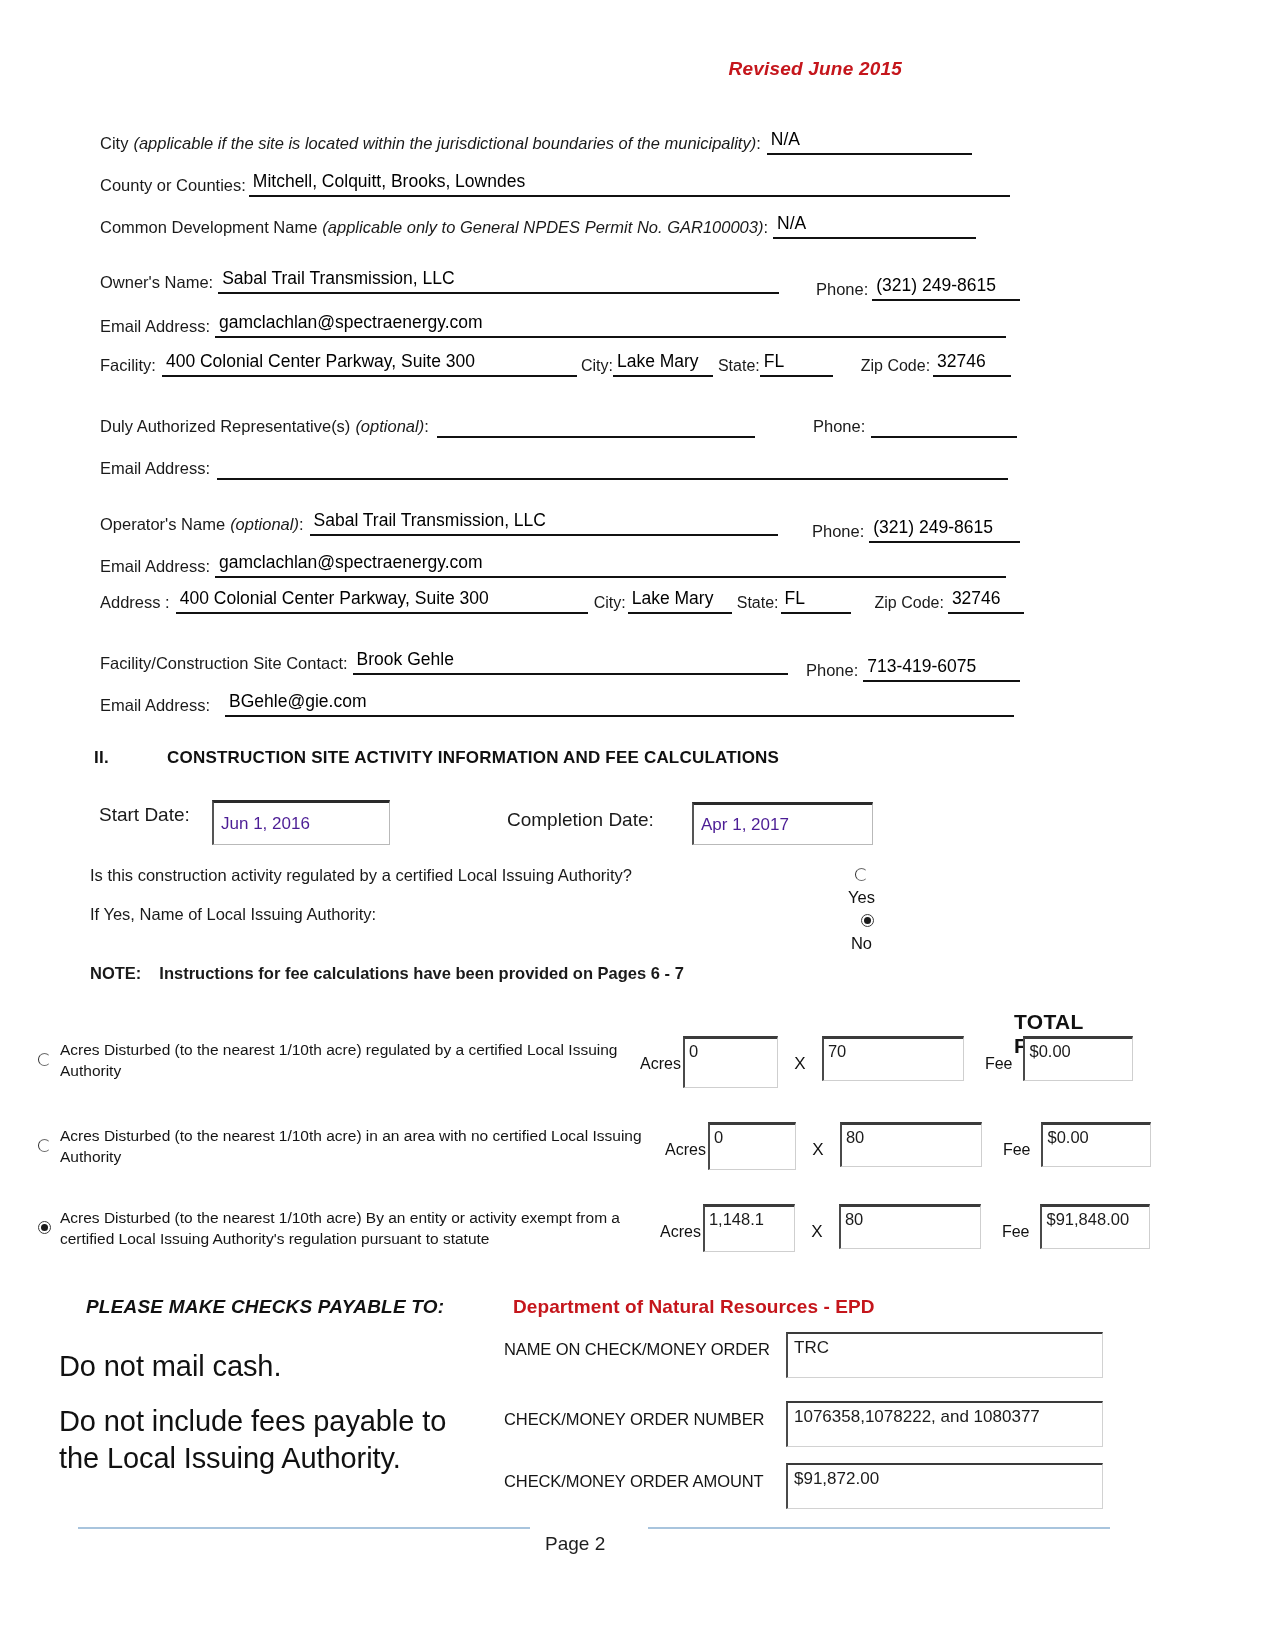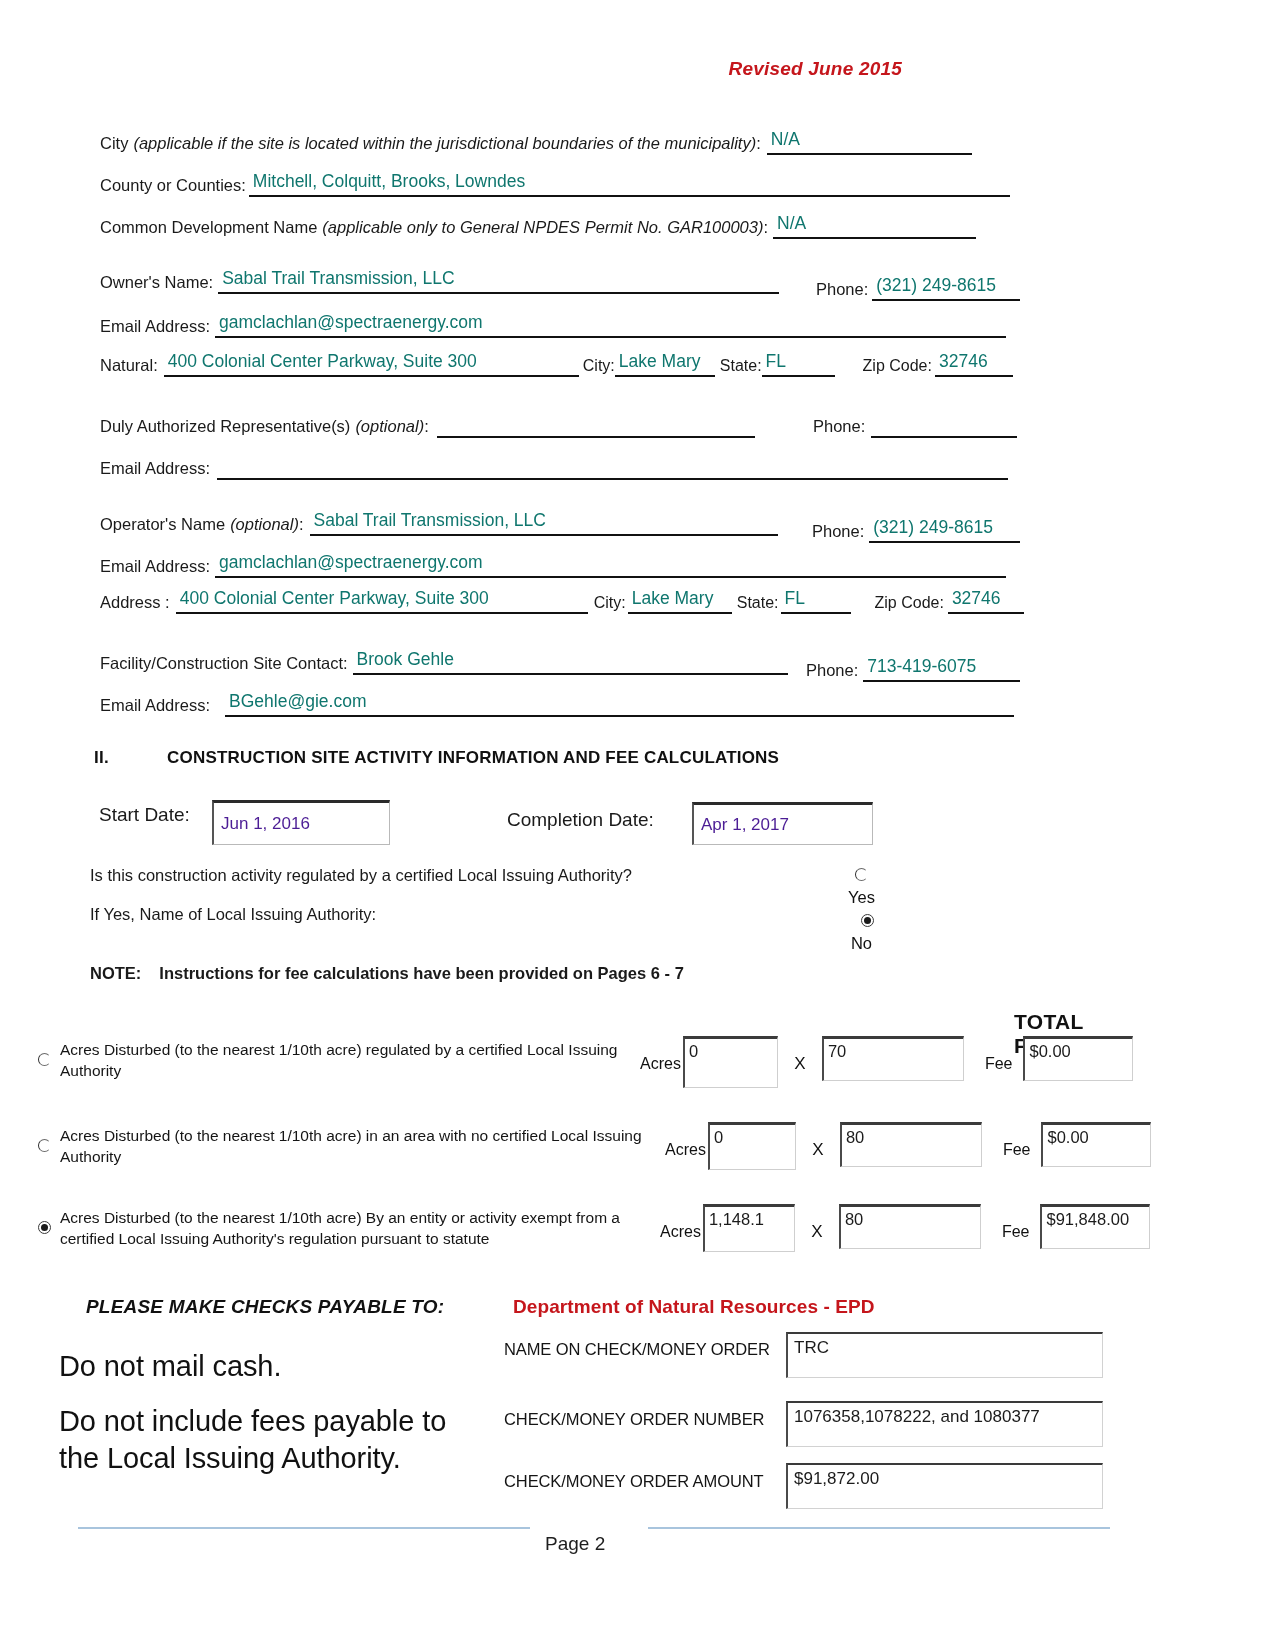--- a/index.html
+++ b/index.html
@@ -53,21 +53,21 @@
   
   .blank {
     border-bottom: 2px solid #111;
     display: inline-flex;
     align-items: flex-end;
     padding: 0 2px 1px 4px;
     min-height: 25px;
   }
   .val {
     font-size: 17.5px;
-    color: #0f766e;
+    color: #000000;
     line-height: 1.1;
     position: relative;
     top: -3px;
     white-space: nowrap;
   }
 
   
   .sect-num {
     position: absolute;
     font-size: 17px;
@@ -273,21 +273,21 @@
   </div>
 
   <div class="frow" style="left:100px; top:313px;">
     <span class="lbl">Email Address:</span>
     <span class="blank" style="width:791px; margin-left:5px;">
       <span class="val">gamclachlan@spectraenergy.com</span>
     </span>
   </div>
 
   <div class="frow" style="left:100px; top:352px;">
-    <span class="lbl">Natural:</span>
+    <span class="lbl">Facility:</span>
     <span class="blank" style="width:415px; margin-left:6px;">
       <span class="val">400 Colonial Center Parkway, Suite 300</span>
     </span>
     <span class="lbl lbl-sm" style="padding-left:4px;">City:</span>
     <span class="blank" style="width:100px;">
       <span class="val">Lake Mary</span>
     </span>
     <span class="lbl lbl-sm" style="padding-left:5px;">State:</span>
     <span class="blank" style="width:73px;">
       <span class="val">FL</span>

